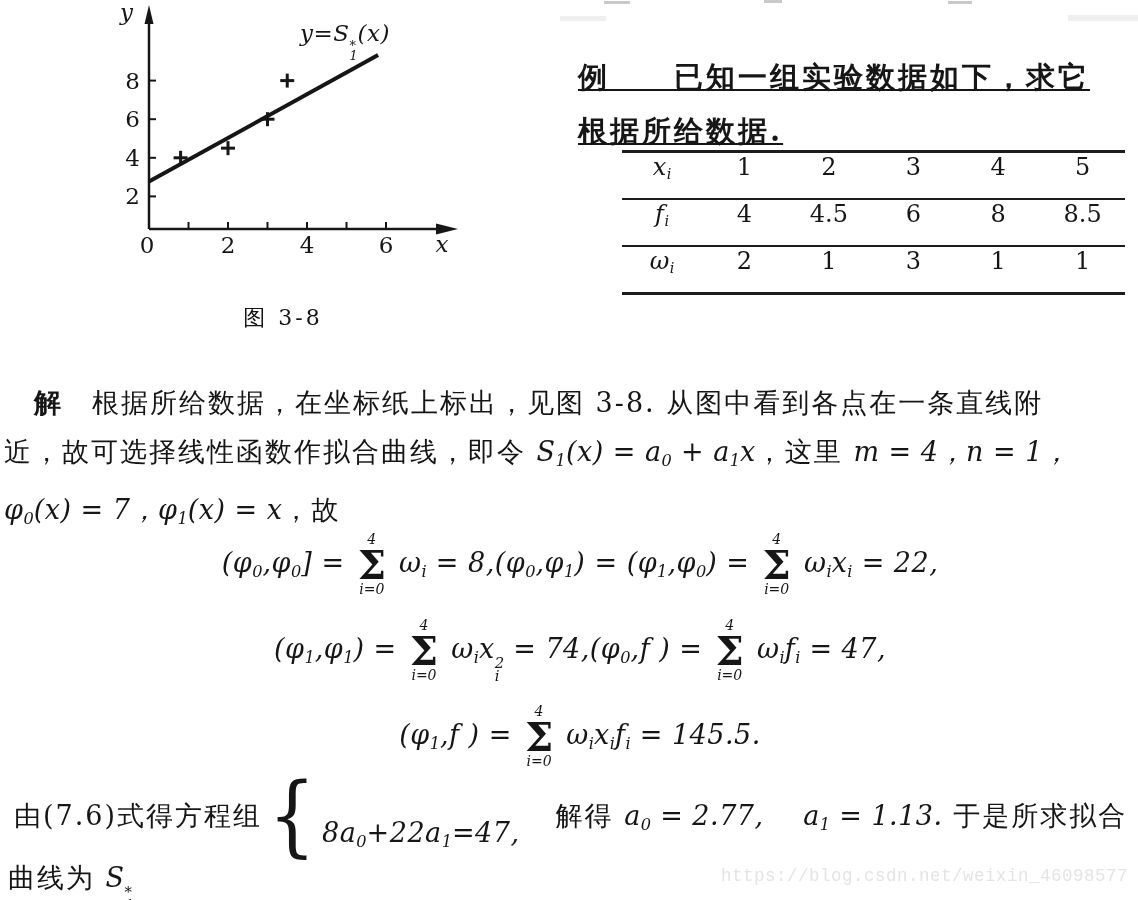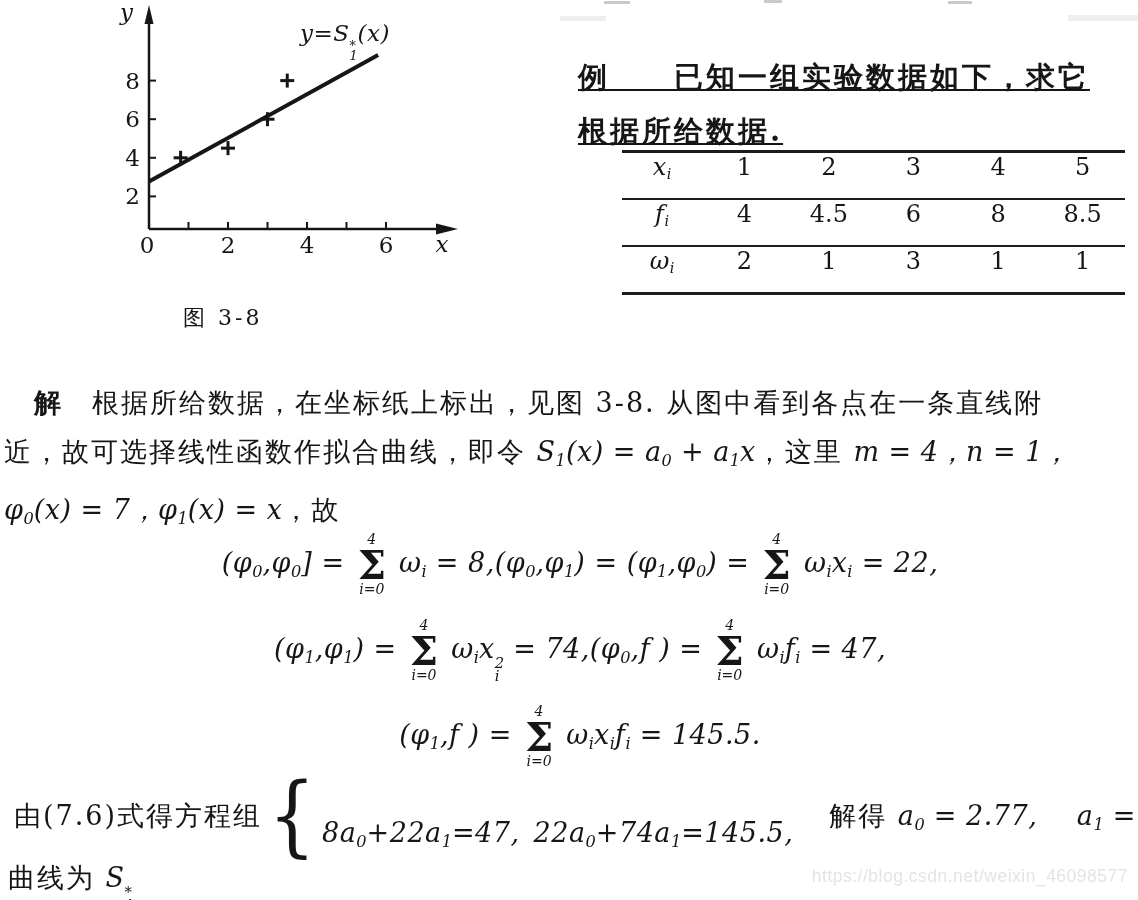--- a/index.html
+++ b/index.html
@@ -29,25 +29,25 @@
   .trow:last-child{border-bottom:none;}
   .tcell{flex:1;text-align:center;}
   .tcell.lab{flex:0 0 80px;}
   #eqs{left:60px;top:520px;width:1040px;}
   .eqrow{height:86px;line-height:86px;text-align:center;font-size:27px;white-space:nowrap;}
   .eqline{display:inline-block;line-height:normal;vertical-align:middle;}
   #system{left:14px;top:776px;display:flex;align-items:center;font-size:27px;
           letter-spacing:2px;white-space:nowrap;}
   #system .brace{font-size:88px;font-weight:300;line-height:0.9;margin:0 2px;
                  transform:scaleX(0.85);letter-spacing:0;}
-  .syscol{display:flex;gap:14px;letter-spacing:0;margin-top:36px;}
+  .syscol{display:flex;flex-direction:column;gap:14px;letter-spacing:0;margin-top:36px;}
   .post{margin-left:36px;}
   .finline{left:8px;top:860px;font-size:27px;letter-spacing:2px;white-space:nowrap;}
   .watermark{right:10px;top:866px;font-size:17.5px;letter-spacing:0.5px;
-             font-family:Liberation Sans, sans-serif;}
+             font-family:Liberation Mono, monospace;}
   #plot{left:0;top:0;}
   #plot text{font-family:"DejaVu Serif","Liberation Serif",serif;font-size:23px;fill:#161616;}
   .speck{position:absolute;background:#c9c9c9;}
   .smudge{position:absolute;background:#efefef;}
 </style>
 </head>
 <body>
 
 <div class="page">
 
@@ -89,21 +89,21 @@
       <line x1="228" y1="141.14999999999998" x2="228" y2="155.14999999999998" stroke="#161616" stroke-width="3"></line>
       <line x1="260.5" y1="119.19999999999999" x2="274.5" y2="119.19999999999999" stroke="#161616" stroke-width="3"></line>
       <line x1="267.5" y1="112.19999999999999" x2="267.5" y2="126.19999999999999" stroke="#161616" stroke-width="3"></line>
       <line x1="280.25" y1="80.6" x2="294.25" y2="80.6" stroke="#161616" stroke-width="3"></line>
       <line x1="287.25" y1="73.6" x2="287.25" y2="87.6" stroke="#161616" stroke-width="3"></line>
     </svg>
   <div class="abs linelabel" style="left:300px;top:20px;text-align:right;"><span class="math">y=S</span><span class="ss">
         <span>*</span>
         <span>1</span>
       </span><span class="math">(x)</span></div>
-  <div class="abs caption cjk" style="left:183px;top:303px;width:200px;text-align:left;">图 3-8</div>
+  <div class="abs caption cjk" style="left:183px;top:303px;width:200px;text-align:center;">图 3-8</div>
 
   <div class="abs expara cjk" style="left:578px;top:50px;width:560px;">
     <div class="line"><span class="cjk bold">例</span><span class="cjk">　　已知一组实验数据如下，求它</span></div>
     <div class="line"><span class="cjk">根据所给数据.</span></div>
   </div>
 
   <div id="dtable" class="abs">
       <div class="trow">
         <div class="tcell lab"><span class="math">x</span><span class="subs">i</span></div>
         <div class="tcell">1</div>
@@ -163,21 +163,20 @@
             <span class="sig">Σ</span>
             <span class="lim">i=0</span>
           </span><span class="math"> ω</span><span class="subs">i</span><span class="math">x</span><span class="subs">i</span><span class="math">f</span><span class="subs">i</span><span class="math"> = 145.5.</span></span></div>
     </div>
 
   <div id="system" class="abs">
     <span class="cjk"><span class="cjk">由(7.6)式得方程组</span></span>
     <span class="brace">{</span>
     <span class="syscol">
       <span><span class="math">8a</span><span class="subs">0</span><span class="math">+22a</span><span class="subs">1</span><span class="math">=47,</span></span>
-      <span><span class="math">22a</span><span class="subs">0</span><span class="math">+74a</span><span class="subs">1</span><span class="math">=145.5,</span></span>
     </span>
     <span class="post cjk"><span class="cjk">解得 </span><span class="math">a</span><span class="subs">0</span><span class="math"> = 2.77,</span><span class="cjk">　 </span><span class="math">a</span><span class="subs">1</span><span class="math"> = 1.13.</span><span class="cjk"> 于是所求拟合</span></span>
   </div>
 
   <div class="abs finline cjk"><span class="cjk">曲线为 </span><span class="math">S</span><span class="ss">
         <span>*</span>
         <span>1</span>
       </span></div>
 
   <div class="abs watermark" style="color: rgb(228, 228, 228);">https://blog.csdn.net/weixin_46098577</div>

